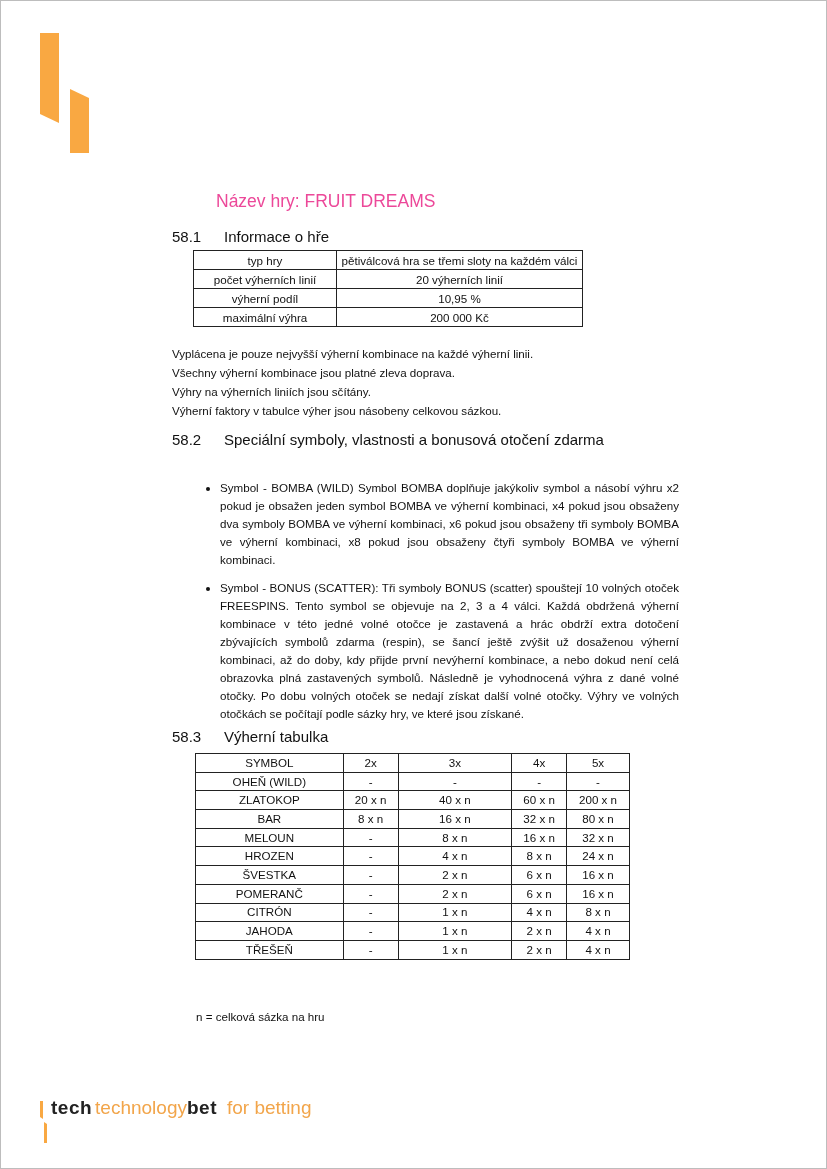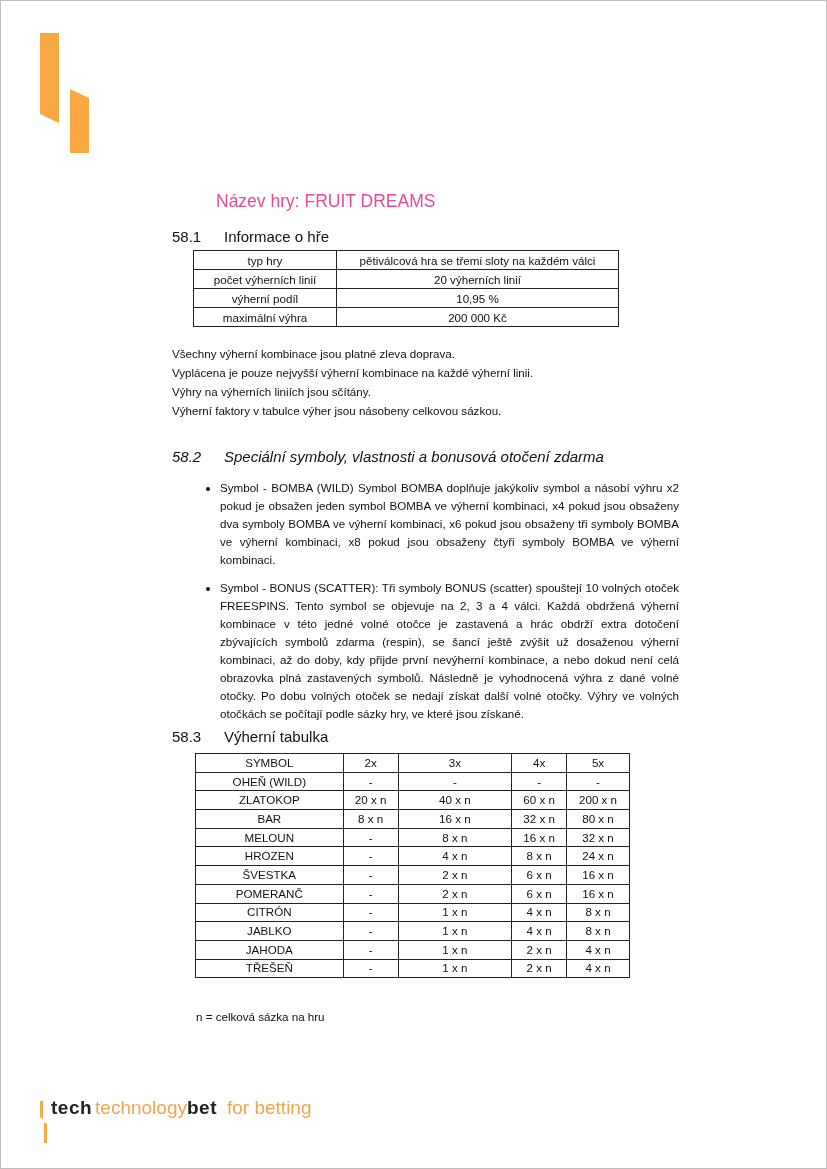--- a/index.html
+++ b/index.html
@@ -6,21 +6,21 @@
   body { width: 827px; height: 1169px; position: relative; overflow: hidden;
          font-family: "Liberation Sans", "DejaVu Sans", sans-serif; color: #111; }
   .page-border { position: absolute; left: 0; top: 0; width: 825px; height: 1167px;
                  border: 1px solid #bdbdbd; pointer-events: none; }
   .logo-top { position: absolute; left: 40px; top: 33px; width: 52px; height: 122px; }
   .title { position: absolute; left: 216px; top: 191px; font-size: 17.5px; color: #ec4899; }
   .section-h { position: absolute; left: 172px; font-size: 15px; color: #111; }
   .section-h .num { display: inline-block; width: 52px; }
   table { border-collapse: collapse; position: absolute; font-size: 11.6px; }
   td { border: 1px solid #222; text-align: center; padding: 0; height: 18px; line-height: 17px; white-space: nowrap; }
-  .info-table { left: 193px; top: 250px; width: 426px; }
+  .info-table { left: 193px; top: 250px; width: 390px; }
   .info-table td:first-child { width: 142px; }
   .pay-table { left: 195px; top: 753px; width: 435px; }
   .pay-table td { height: 17.7px; line-height: 16px; }
   .note { position: absolute; left: 172px; font-size: 11.6px; line-height: 19px; }
   ul.bullets { position: absolute; left: 193px; width: 459px; margin: 12px; padding: 0 0 0 15px;
                font-size: 11.6px; line-height: 18px; text-align: justify; }
   ul.bullets li { margin: 0; }
   .footnote { position: absolute; left: 196px; top: 1010px; font-size: 11.6px; }
   .logo-bottom { position: absolute; left: 40px; top: 1098px; height: 48px; display: flex; align-items: flex-start; }
   .lb-bars { position: relative; width: 8px; height: 44px; margin-right: 3px; margin-top: 3px; }
@@ -60,27 +60,27 @@
         <td>10,95 %</td>
       </tr>
       <tr>
         <td>maximální výhra</td>
         <td>200 000 Kč</td>
       </tr>
     </tbody>
 </table>
 
 <div class="note" style="top:344px;">
+  <div>Vyplácena je pouze nejvyšší výherní kombinace na každé výherní linii.</div>
   <div>Všechny výherní kombinace jsou platné zleva doprava.</div>
-  <div>Vyplácena je pouze nejvyšší výherní kombinace na každé výherní linii.</div>
   <div>Výhry na výherních liniích jsou sčítány.</div>
   <div>Výherní faktory v tabulce výher jsou násobeny celkovou sázkou.</div>
 </div>
 
-<div class="section-h" style="top:448px;font-style:italic;">
+<div class="section-h" style="top:431px;">
   <span class="num">58.2</span><span>Speciální symboly, vlastnosti a bonusová otočení zdarma</span>
 </div>
 
 <ul class="bullets" style="top:467px;">
   <li>Symbol - BOMBA (WILD) Symbol BOMBA doplňuje jakýkoliv symbol a násobí výhru x2 pokud je obsažen jeden symbol BOMBA ve výherní kombinaci, x4 pokud jsou obsaženy dva symboly BOMBA ve výherní kombinaci, x6 pokud jsou obsaženy tři symboly BOMBA ve výherní kombinaci, x8 pokud jsou obsaženy čtyři symboly BOMBA ve výherní kombinaci.</li>
 </ul>
 <ul class="bullets" style="top:567px;">
   <li>Symbol - BONUS (SCATTER): Tři symboly BONUS (scatter) spouštejí 10 volných otoček FREESPINS. Tento symbol se objevuje na 2, 3 a 4 válci. Každá obdržená výherní kombinace v této jedné volné otočce je zastavená a hrác obdrží extra dotočení zbývajících symbolů zdarma (respin), se šancí ještě zvýšit už dosaženou výherní kombinaci, až do doby, kdy přijde první nevýherní kombinace, a nebo dokud není celá obrazovka plná zastavených symbolů. Následně je vyhodnocená výhra z dané volné otočky. Po dobu volných otoček se nedají získat další volné otočky. Výhry ve volných otočkách se počítají podle sázky hry, ve které jsou získané.</li>
 </ul>
 
@@ -150,27 +150,20 @@
       </tr>
       <tr>
         <td>POMERANČ</td>
         <td>-</td>
         <td>2 x n</td>
         <td>6 x n</td>
         <td>16 x n</td>
       </tr>
       <tr>
         <td>CITRÓN</td>
-        <td>-</td>
-        <td>1 x n</td>
-        <td>4 x n</td>
-        <td>8 x n</td>
-      </tr>
-      <tr>
-        <td>JABLKO</td>
         <td>-</td>
         <td>1 x n</td>
         <td>4 x n</td>
         <td>8 x n</td>
       </tr>
       <tr>
         <td>JAHODA</td>
         <td>-</td>
         <td>1 x n</td>
         <td>2 x n</td>

